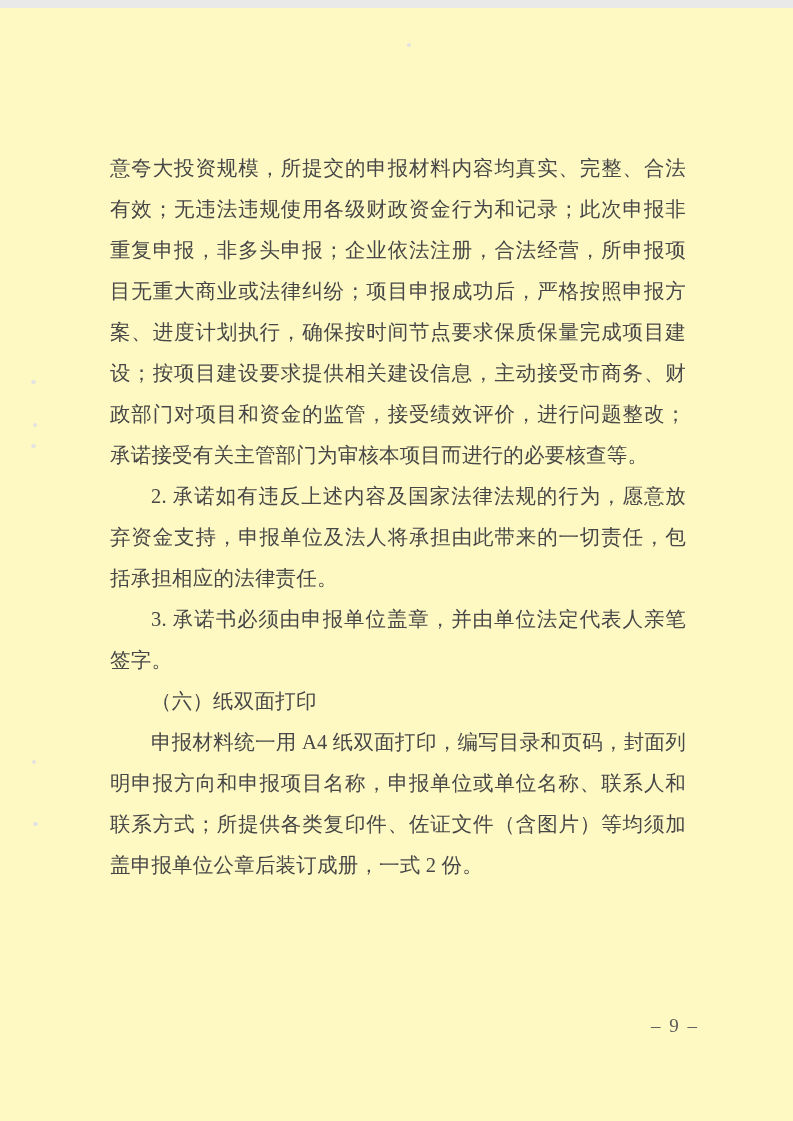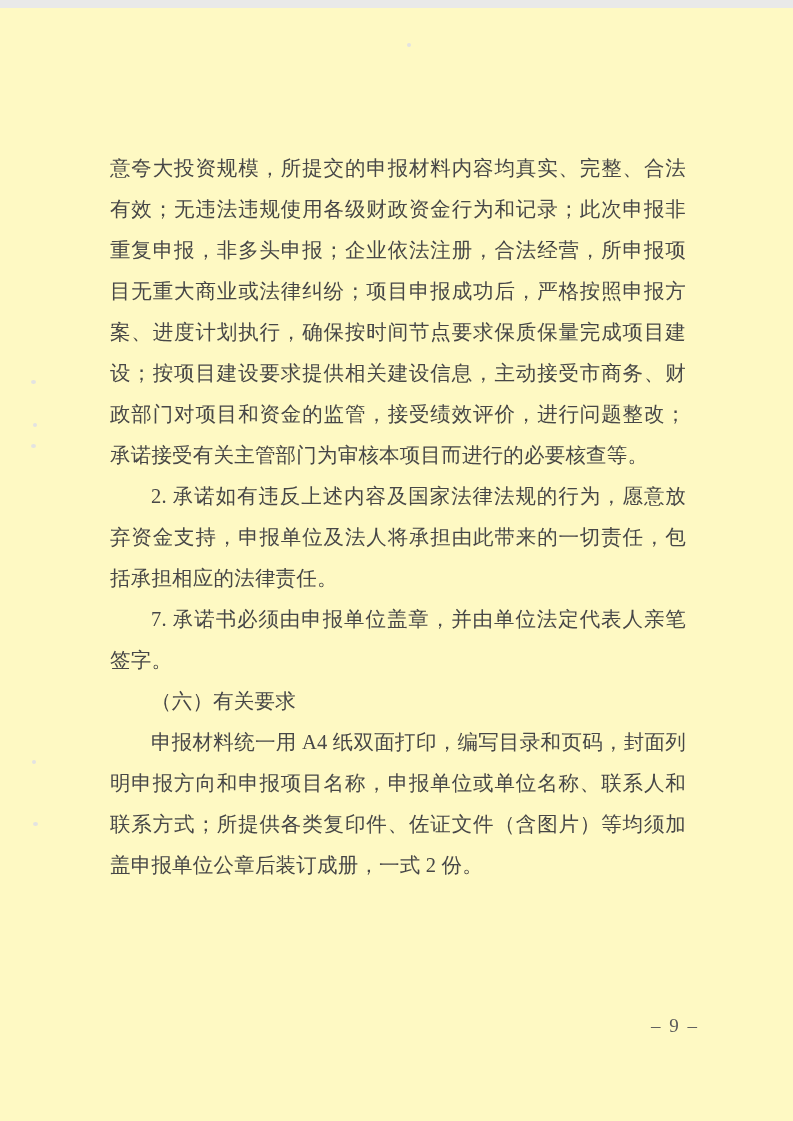--- a/index.html
+++ b/index.html
@@ -59,22 +59,22 @@
   .speck.s6 { left: 33px;  top: 814px; width: 5px; height: 4px; }
 </style>
 </head>
 <body>
 
 <div class="page">
 
   <div class="content">
     <p>意夸大投资规模，所提交的申报材料内容均真实、完整、合法有效；无违法违规使用各级财政资金行为和记录；此次申报非重复申报，非多头申报；企业依法注册，合法经营，所申报项目无重大商业或法律纠纷；项目申报成功后，严格按照申报方案、进度计划执行，确保按时间节点要求保质保量完成项目建设；按项目建设要求提供相关建设信息，主动接受市商务、财政部门对项目和资金的监管，接受绩效评价，进行问题整改；承诺接受有关主管部门为审核本项目而进行的必要核查等。</p>
     <p class="indent">2. 承诺如有违反上述内容及国家法律法规的行为，愿意放弃资金支持，申报单位及法人将承担由此带来的一切责任，包括承担相应的法律责任。</p>
-    <p class="indent">7. 承诺书必须由申报单位盖章，并由单位法定代表人亲笔签字。</p>
-    <p class="indent">（六）有关要求</p>
+    <p class="indent">3. 承诺书必须由申报单位盖章，并由单位法定代表人亲笔签字。</p>
+    <p class="indent">（六）纸双面打印</p>
     <p class="indent">申报材料统一用 A4 纸双面打印，编写目录和页码，封面列明申报方向和申报项目名称，申报单位或单位名称、联系人和联系方式；所提供各类复印件、佐证文件（含图片）等均须加盖申报单位公章后装订成册，一式 2 份。</p>
   </div>
 
   <div class="page-number">– 9 –</div>
 
   <div class="speck s1"></div>
   <div class="speck s2"></div>
   <div class="speck s3"></div>
   <div class="speck s4"></div>
   <div class="speck s5"></div>

